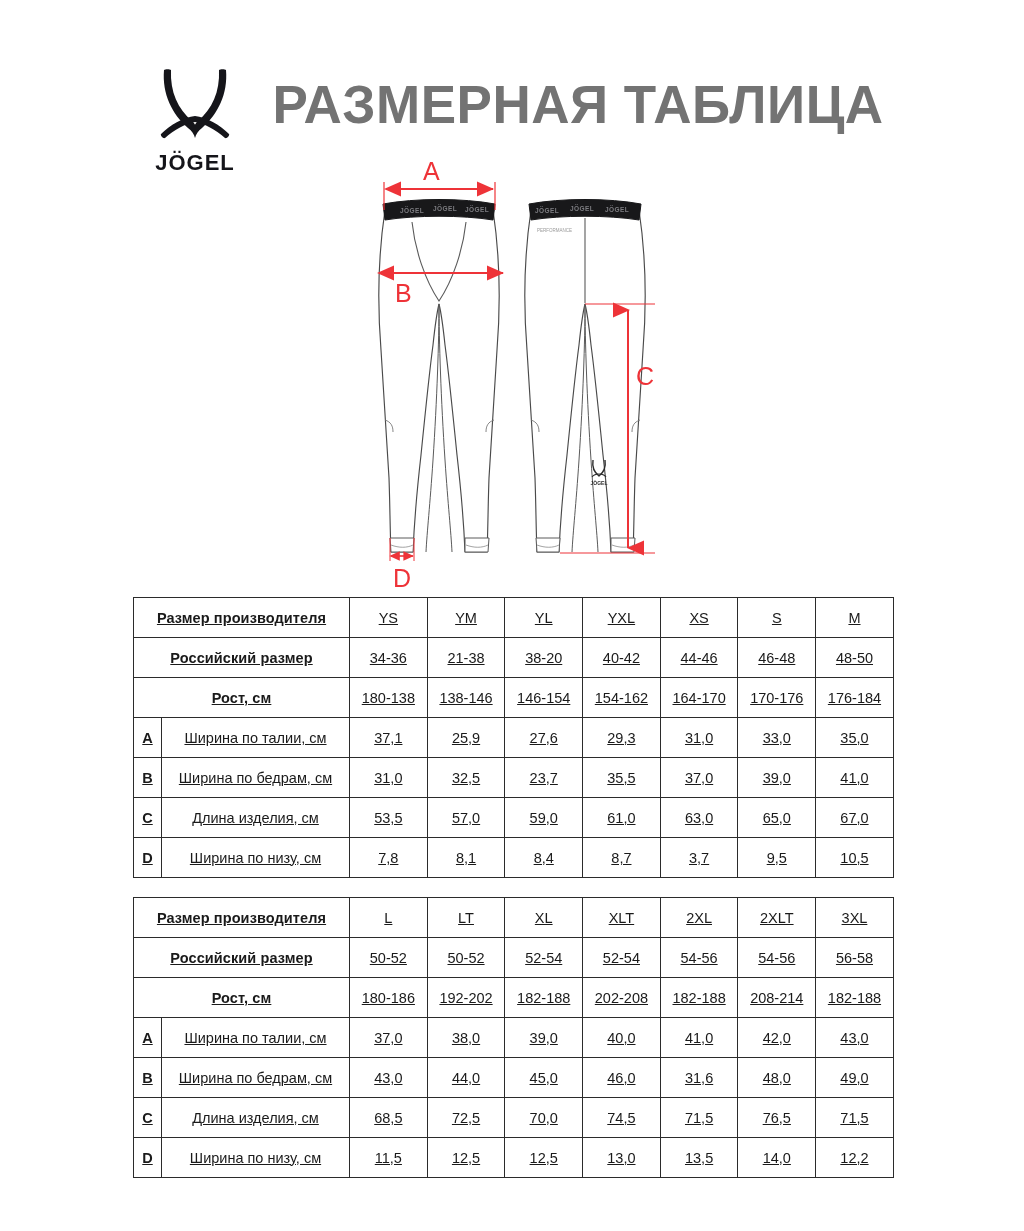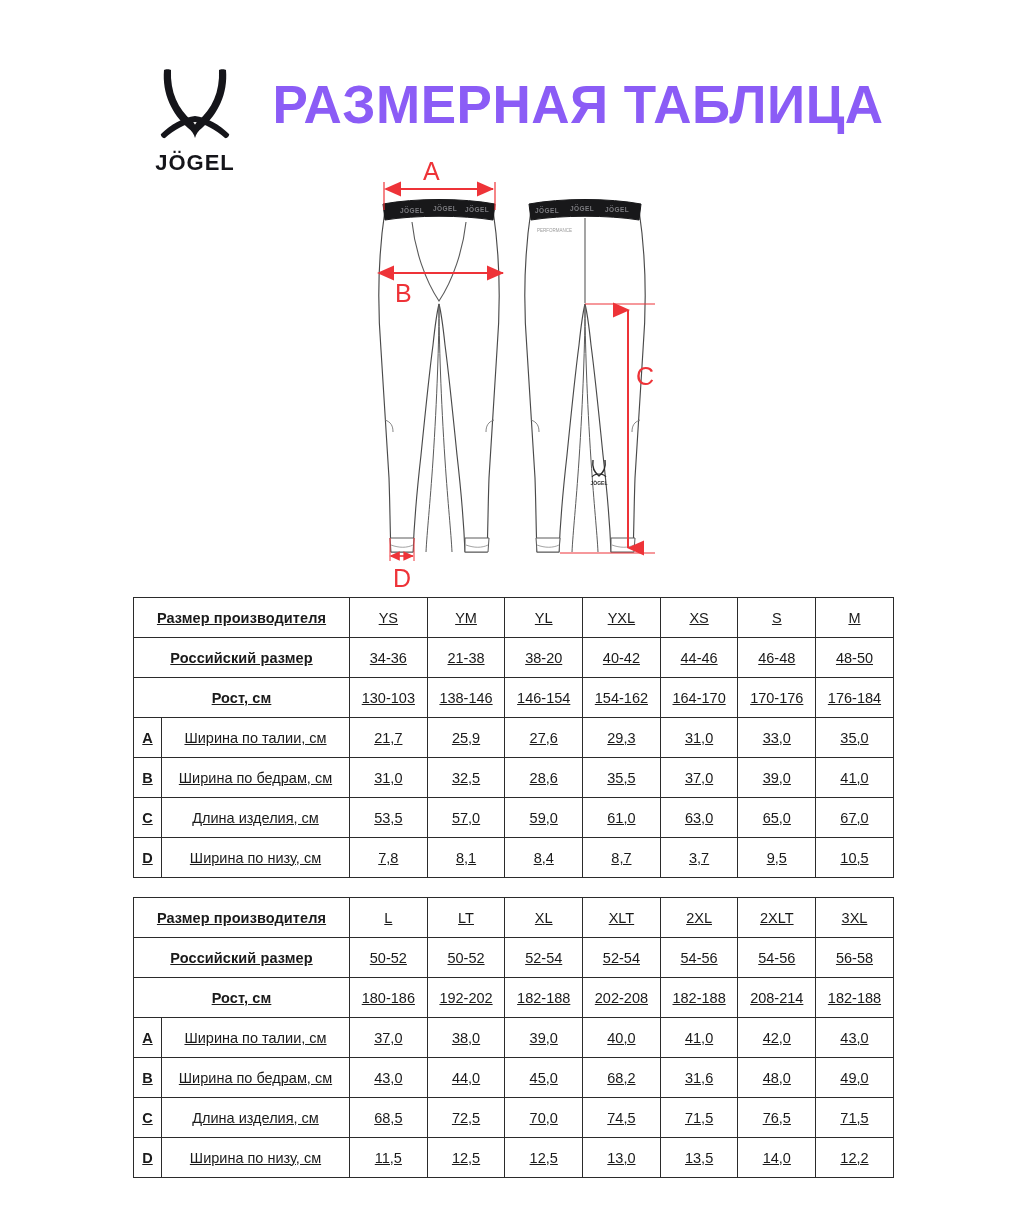--- a/index.html
+++ b/index.html
@@ -49,21 +49,21 @@
     width: 110px;
     height: 34px;
   }
   #page-title {
     font-size: 53px;
     font-weight: bold;
     letter-spacing: 0.5px;
     line-height: 1;
     margin-top: 20px;
     white-space: nowrap;
-    color: #8b5cf6;
+    color: #737373;
     font-family: "Liberation Sans", sans-serif;
   }
 
   
   #diagram {
     position: absolute;
     left: 355px;
     top: 160px;
     width: 320px;
     height: 430px;
@@ -301,45 +301,45 @@
       <td class="val-cell">34-36</td>
       <td class="val-cell">21-38</td>
       <td class="val-cell">38-20</td>
       <td class="val-cell">40-42</td>
       <td class="val-cell">44-46</td>
       <td class="val-cell">46-48</td>
       <td class="val-cell">48-50</td>
     </tr>
     <tr>
       <td class="hdr-label" colspan="2">Рост, см</td>
-      <td class="val-cell">130-103</td>
+      <td class="val-cell">180-138</td>
       <td class="val-cell">138-146</td>
       <td class="val-cell">146-154</td>
       <td class="val-cell">154-162</td>
       <td class="val-cell">164-170</td>
       <td class="val-cell">170-176</td>
       <td class="val-cell">176-184</td>
     </tr>
     <tr>
       <td class="letter-cell">A</td>
       <td class="desc-cell">Ширина по талии, см</td>
-      <td class="val-cell">21,7</td>
+      <td class="val-cell">37,1</td>
       <td class="val-cell">25,9</td>
       <td class="val-cell">27,6</td>
       <td class="val-cell">29,3</td>
       <td class="val-cell">31,0</td>
       <td class="val-cell">33,0</td>
       <td class="val-cell">35,0</td>
     </tr>
     <tr>
       <td class="letter-cell">B</td>
       <td class="desc-cell">Ширина по бедрам, см</td>
       <td class="val-cell">31,0</td>
       <td class="val-cell">32,5</td>
-      <td class="val-cell">28,6</td>
+      <td class="val-cell">23,7</td>
       <td class="val-cell">35,5</td>
       <td class="val-cell">37,0</td>
       <td class="val-cell">39,0</td>
       <td class="val-cell">41,0</td>
     </tr>
     <tr>
       <td class="letter-cell">C</td>
       <td class="desc-cell">Длина изделия, см</td>
       <td class="val-cell">53,5</td>
       <td class="val-cell">57,0</td>
@@ -416,21 +416,21 @@
       <td class="val-cell">41,0</td>
       <td class="val-cell">42,0</td>
       <td class="val-cell">43,0</td>
     </tr>
     <tr>
       <td class="letter-cell">B</td>
       <td class="desc-cell">Ширина по бедрам, см</td>
       <td class="val-cell">43,0</td>
       <td class="val-cell">44,0</td>
       <td class="val-cell">45,0</td>
-      <td class="val-cell">68,2</td>
+      <td class="val-cell">46,0</td>
       <td class="val-cell">31,6</td>
       <td class="val-cell">48,0</td>
       <td class="val-cell">49,0</td>
     </tr>
     <tr>
       <td class="letter-cell">C</td>
       <td class="desc-cell">Длина изделия, см</td>
       <td class="val-cell">68,5</td>
       <td class="val-cell">72,5</td>
       <td class="val-cell">70,0</td>

